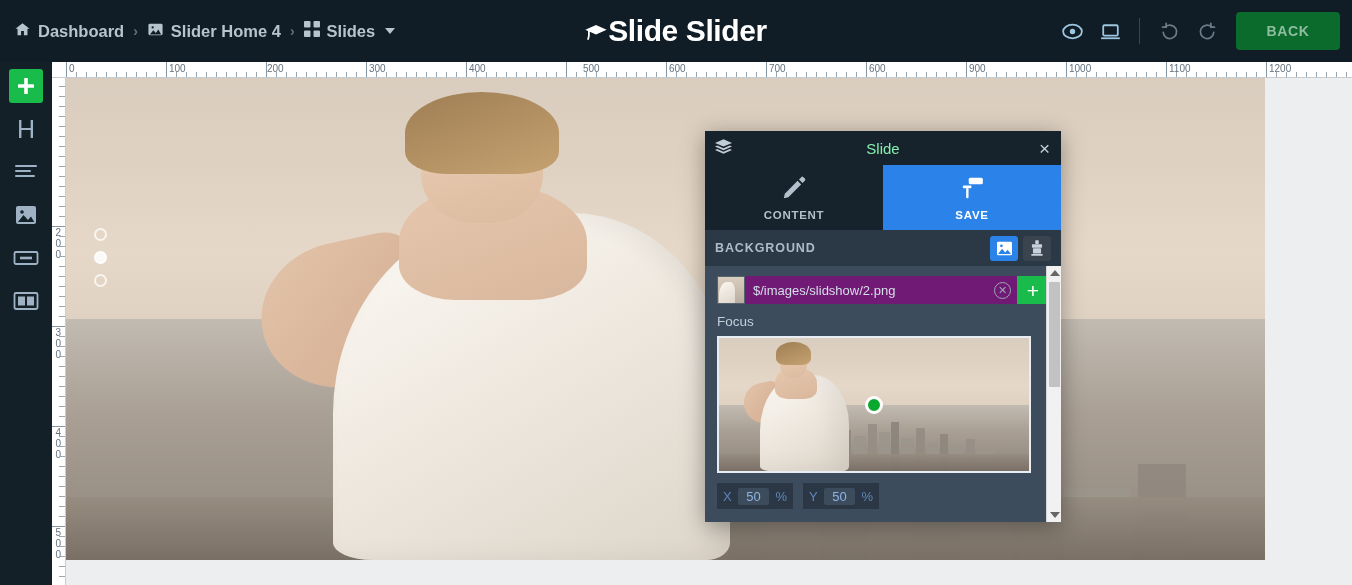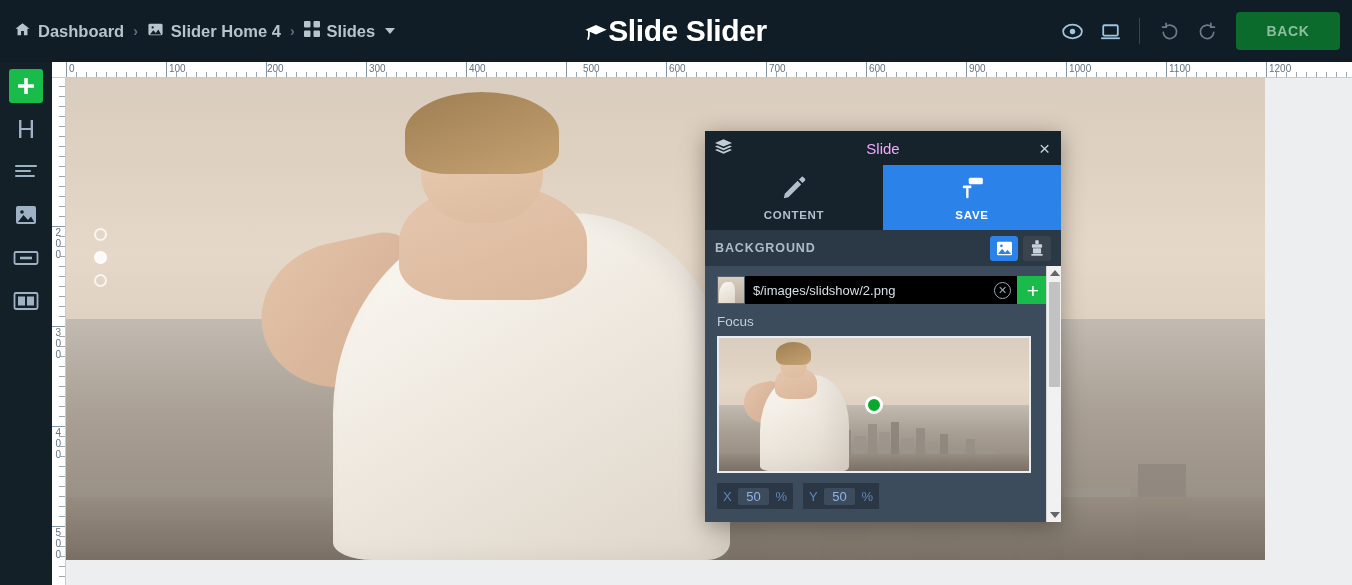--- a/index.html
+++ b/index.html
@@ -167,21 +167,21 @@
     position: absolute; left: 705px; top: 131px; width: 356px; height: 391px;
     background: #3c4c5c; box-shadow: 0 4px 22px rgba(0,0,0,.35);
     z-index: 20; display: flex; flex-direction: column;
   }
   .panel-head {
     height: 34px; background: #16222c; display: flex; align-items: center;
     padding: 0 10px; position: relative; cursor: move;
   }
   .panel-title {
     position: absolute; left: 0; right: 0; text-align: center;
-    color: #f0abfc; font-size: 15px;
+    color: #86efac; font-size: 15px;
   }
   .panel-x {
     position: absolute; right: 11px; color: #c2ccd4; font-size: 19px;
     line-height: 1; cursor: pointer; font-family: "Liberation Sans", sans-serif;
   }
   .tabs { height: 65px; display: flex; background: #16222c; }
   .tab {
     flex: 1; display: flex; flex-direction: column; align-items: center;
     justify-content: center; gap: 6px; cursor: pointer;
     color: #b3c1cc; font-size: 11.5px; font-weight: bold; letter-spacing: 0.7px;
@@ -221,21 +221,21 @@
     width: 28px; height: 28px; background: #cdbfae; flex: none;
     border: 1px solid #55636f; overflow: hidden; position: relative;
   }
   .thumb-sky { position: absolute; inset: 0; background: linear-gradient(180deg,#d9cdbf,#b8ada0); }
   .thumb-dress {
     position: absolute; left: 1px; bottom: 0; width: 16px; height: 21px;
     background: linear-gradient(150deg,#fbf8f2,#ded6ca);
     border-radius: 50% 30% 4% 4% / 60% 40% 4% 4%;
   }
   .path-box {
-    flex: 1; height: 28px; background: #000000; display: flex;
+    flex: 1; height: 28px; background: #701a75; display: flex;
     align-items: center; padding: 0 6px 0 8px; justify-content: space-between;
     cursor: text;
   }
   .path-text { color: #d6dfe7; font-size: 13px; white-space: nowrap; overflow: hidden; }
   .clear-btn {
     width: 17px; height: 17px; border-radius: 50%; border: 1.5px solid #9aa8b4;
     color: #9aa8b4; font-size: 11px; line-height: 14px; text-align: center;
     cursor: pointer; flex: none; margin-left: 6px;
   }
   .add-btn {

